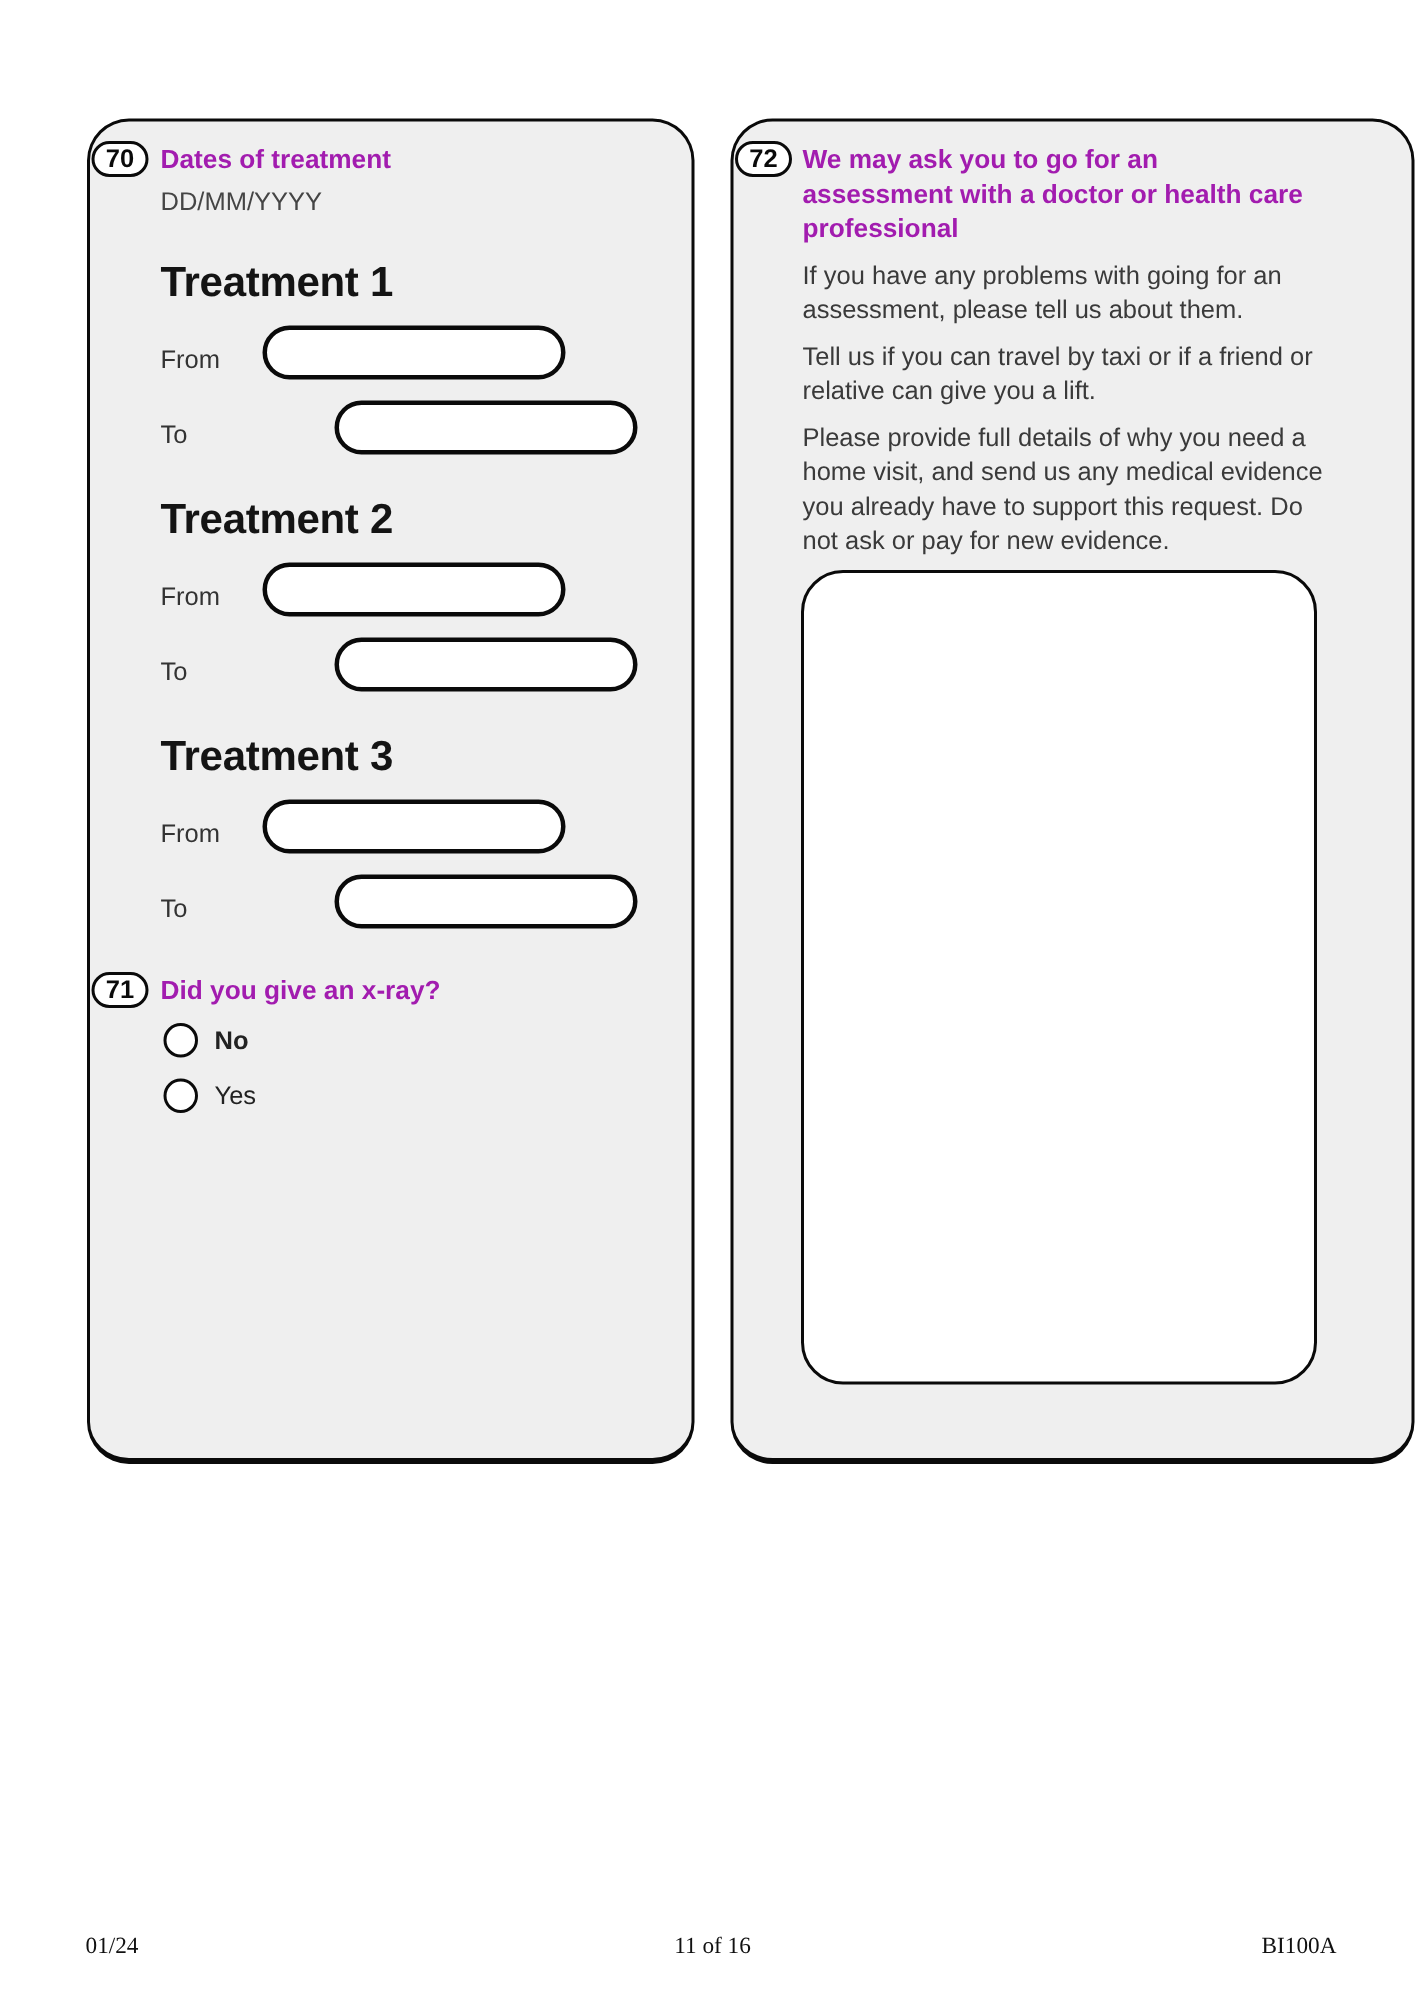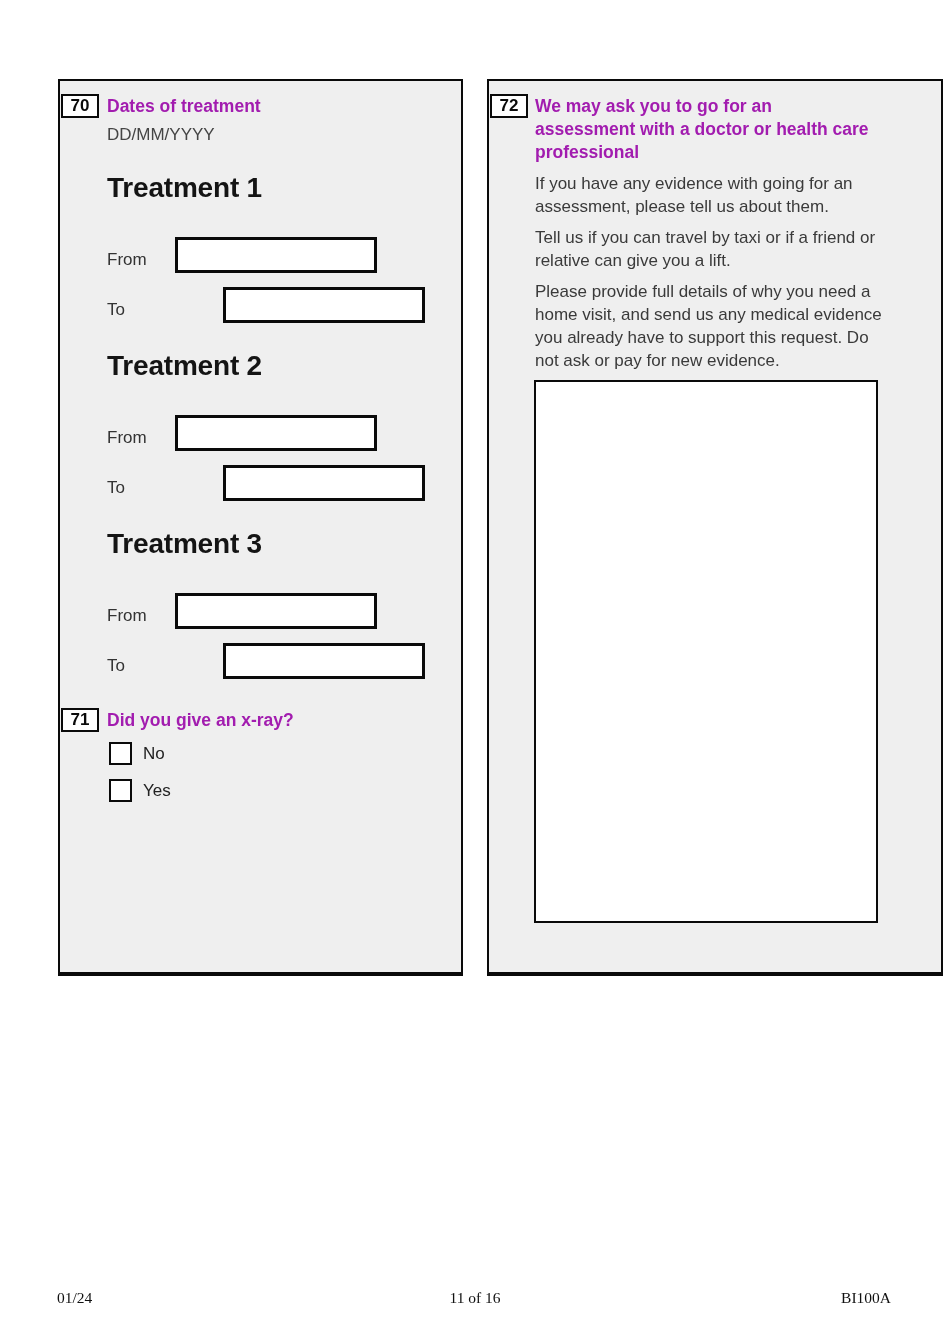--- a/index.html
+++ b/index.html
@@ -1,15 +1,15 @@
 <!DOCTYPE html>
 <html><head>
 <meta charset="utf-8">
 <style>
-  * { margin: 0; padding: 0; box-sizing: border-box; }
+  * { margin: 0; padding: 0; box-sizing: border-box; border-radius: 28px; }
   html, body { background: #ffffff; }
   body {
     font-family: "Liberation Sans", "DejaVu Sans", sans-serif;
     color: #1a1a1a;
     width: 950px;
     height: 1344px;
     position: relative;
     overflow: hidden;
   }
   .page { position: absolute; inset: 0; }
@@ -59,21 +59,21 @@
     font-weight: 700;
     color: #141414;
     margin: 27px 0 0 47px;
     letter-spacing: -0.2px;
   }
   .date-row {
     display: flex;
     align-items: flex-end;
     margin-left: 47px;
   }
-  .date-row.first  { margin-top: 33px; }
+  .date-row.first  { margin-top: 13px; }
   .date-row.second { margin-top: 14px; gap: 48px; }
   .date-label {
     width: 68px;
     font-size: 17px;
     color: #333333;
     padding-bottom: 3px;
   }
   .date-input {
     width: 202px;
     height: 36px;
@@ -85,21 +85,21 @@
     outline: none;
   }
 
   
   .q71 { margin-top: 29px; }
   .checkbox-row {
     display: flex;
     align-items: center;
     margin-left: 49px;
   }
-  .checkbox-row.first  { margin-top: 10px; }
+  .checkbox-row.first  { margin-top: 10px; font-weight: bold; }
   .checkbox-row.second { margin-top: 14px; }
   .checkbox {
     width: 23px; height: 23px;
     background: #ffffff;
     border: 2px solid #0a0a0a;
     cursor: pointer;
     flex: 0 0 auto;
   }
   .checkbox-label {
     margin-left: 11px;
@@ -202,21 +202,21 @@
 
   </div>
 
   <div class="panel panel-right">
 
     <div class="question q72">
       <div class="qnum">72</div>
       <div class="qtitle">We may ask you to go for an assessment with a doctor or health care professional</div>
     </div>
 
-    <p class="para">If you have any evidence with going for an assessment, please tell us about them.</p>
+    <p class="para">If you have any problems with going for an assessment, please tell us about them.</p>
     <p class="para">Tell us if you can travel by taxi or if a friend or relative can give you a lift.</p>
     <p class="para">Please provide full details of why you need a home visit, and send us any medical evidence you already have to support this request. Do not ask or pay for new evidence.</p>
 
     <textarea class="answer-box" style=""></textarea>
 
   </div>
 
   <span class="footer-text footer-left">01/24</span>
   <span class="footer-text footer-center">11 of 16</span>
   <span class="footer-text footer-right">BI100A</span>

